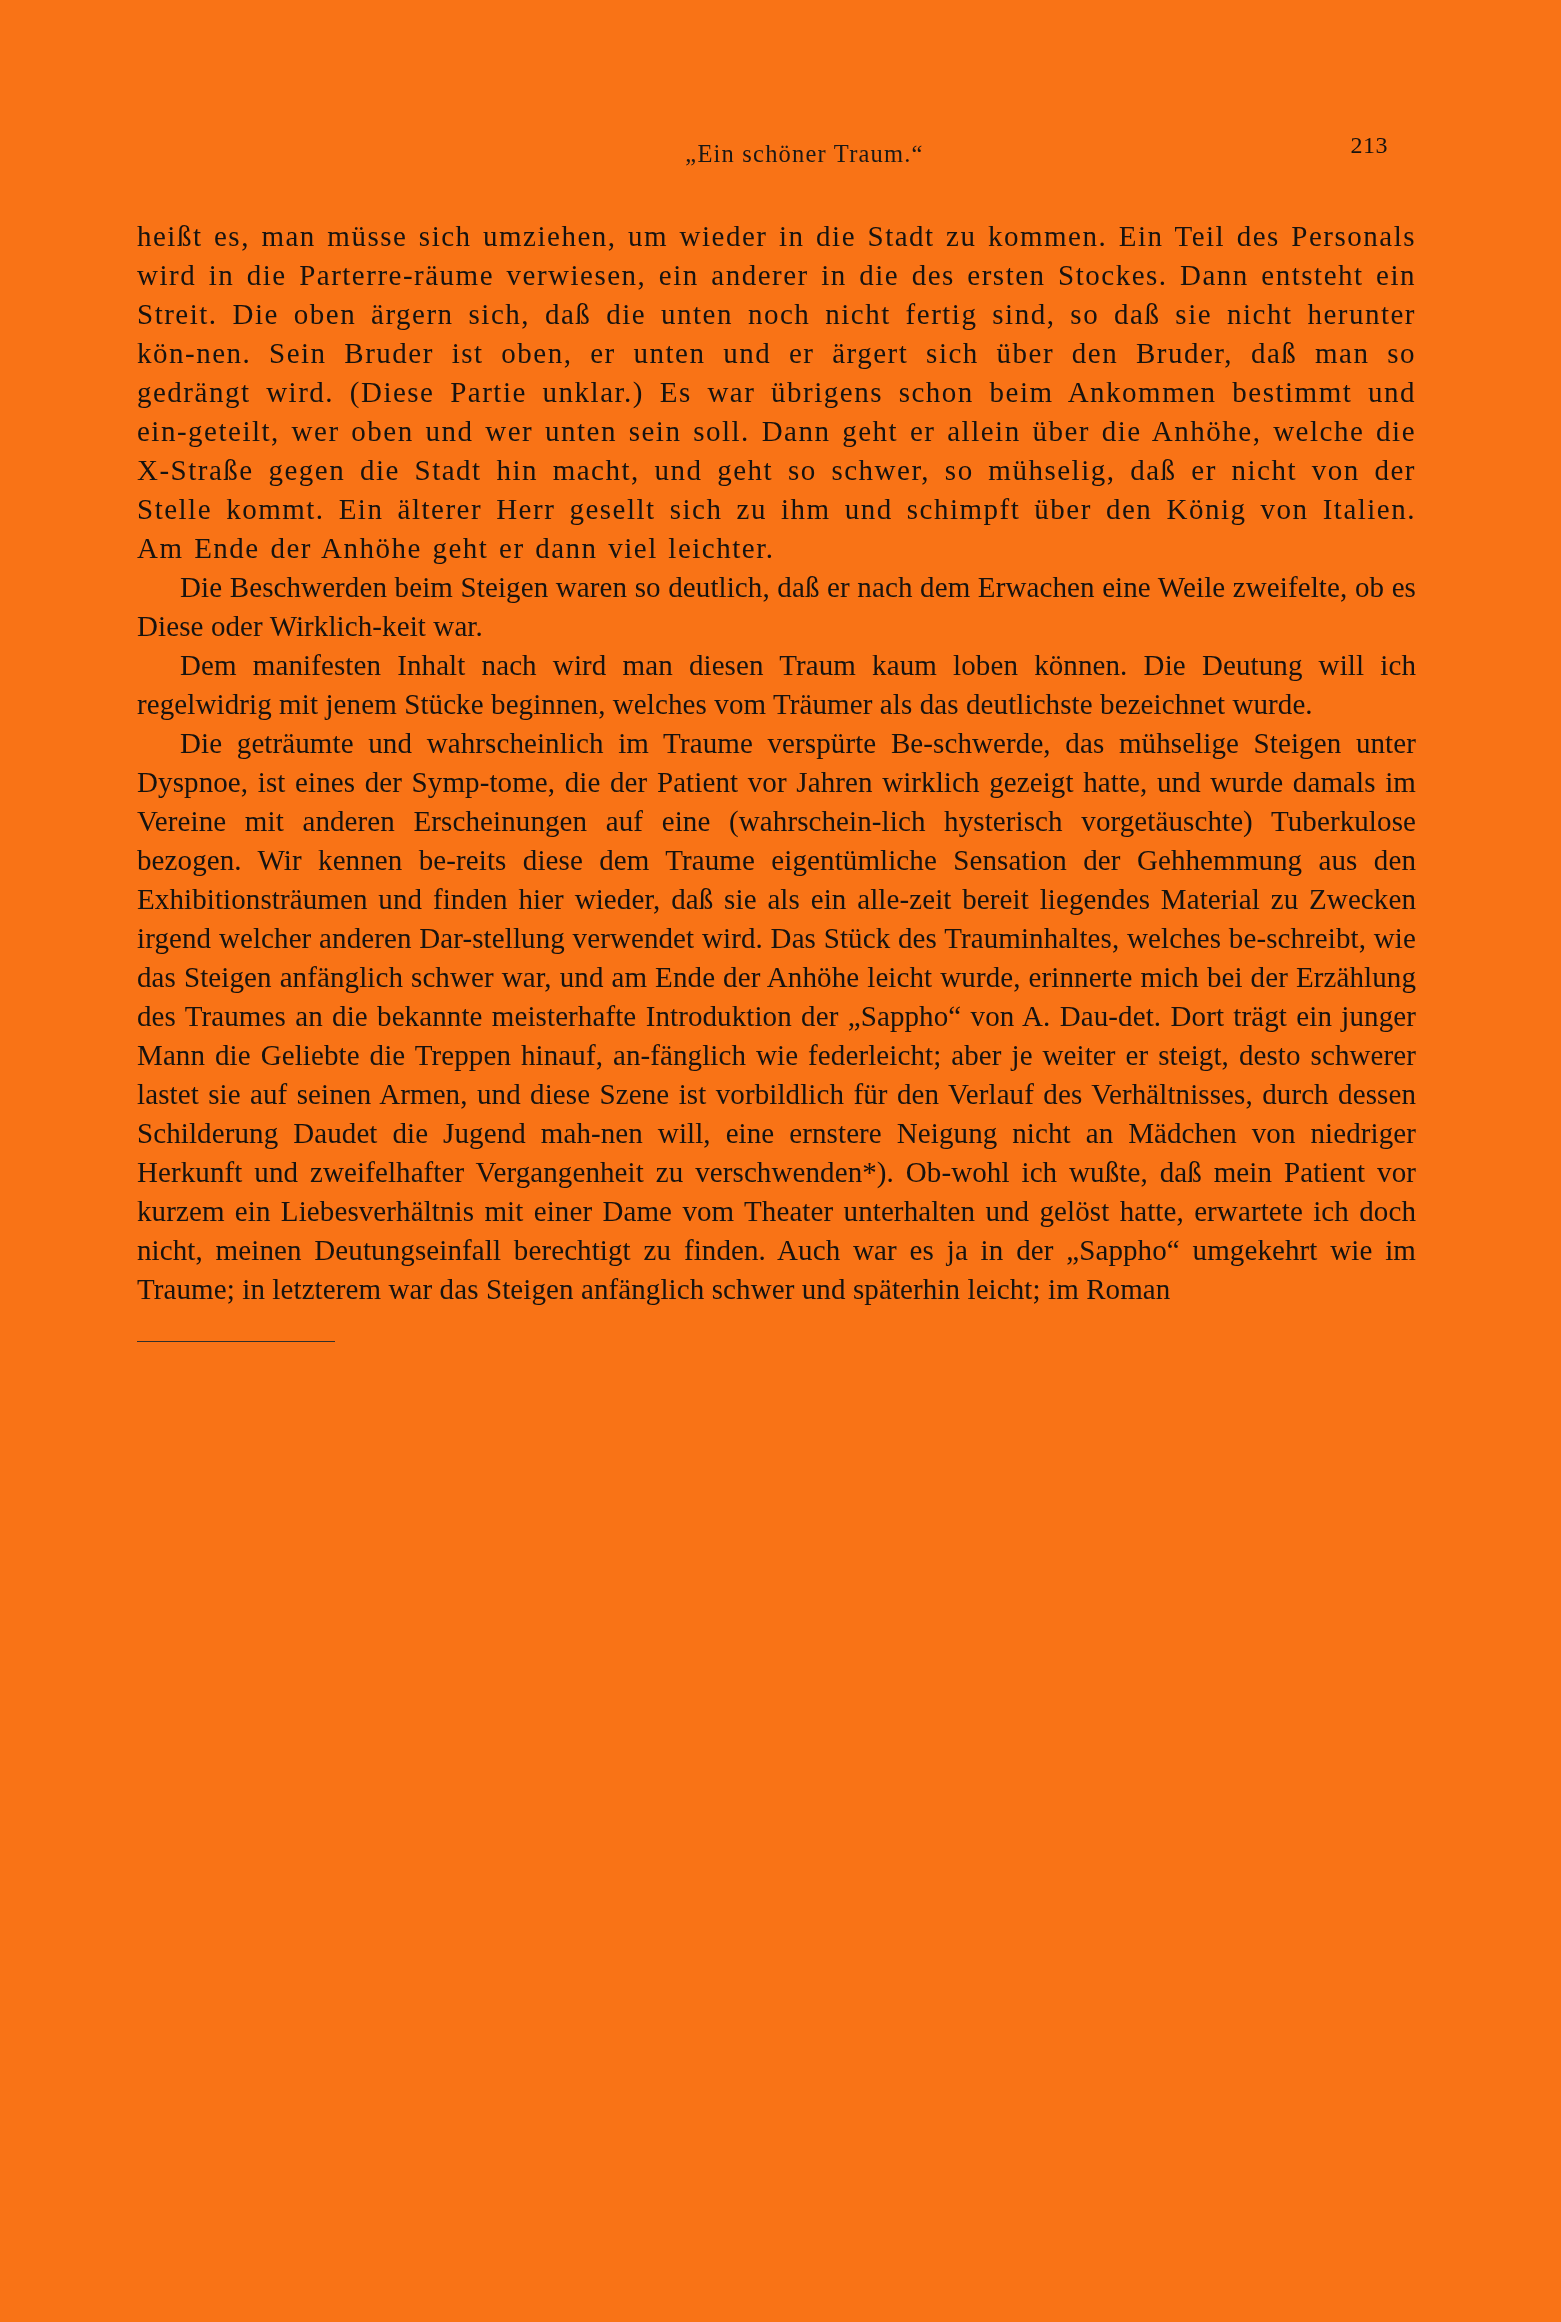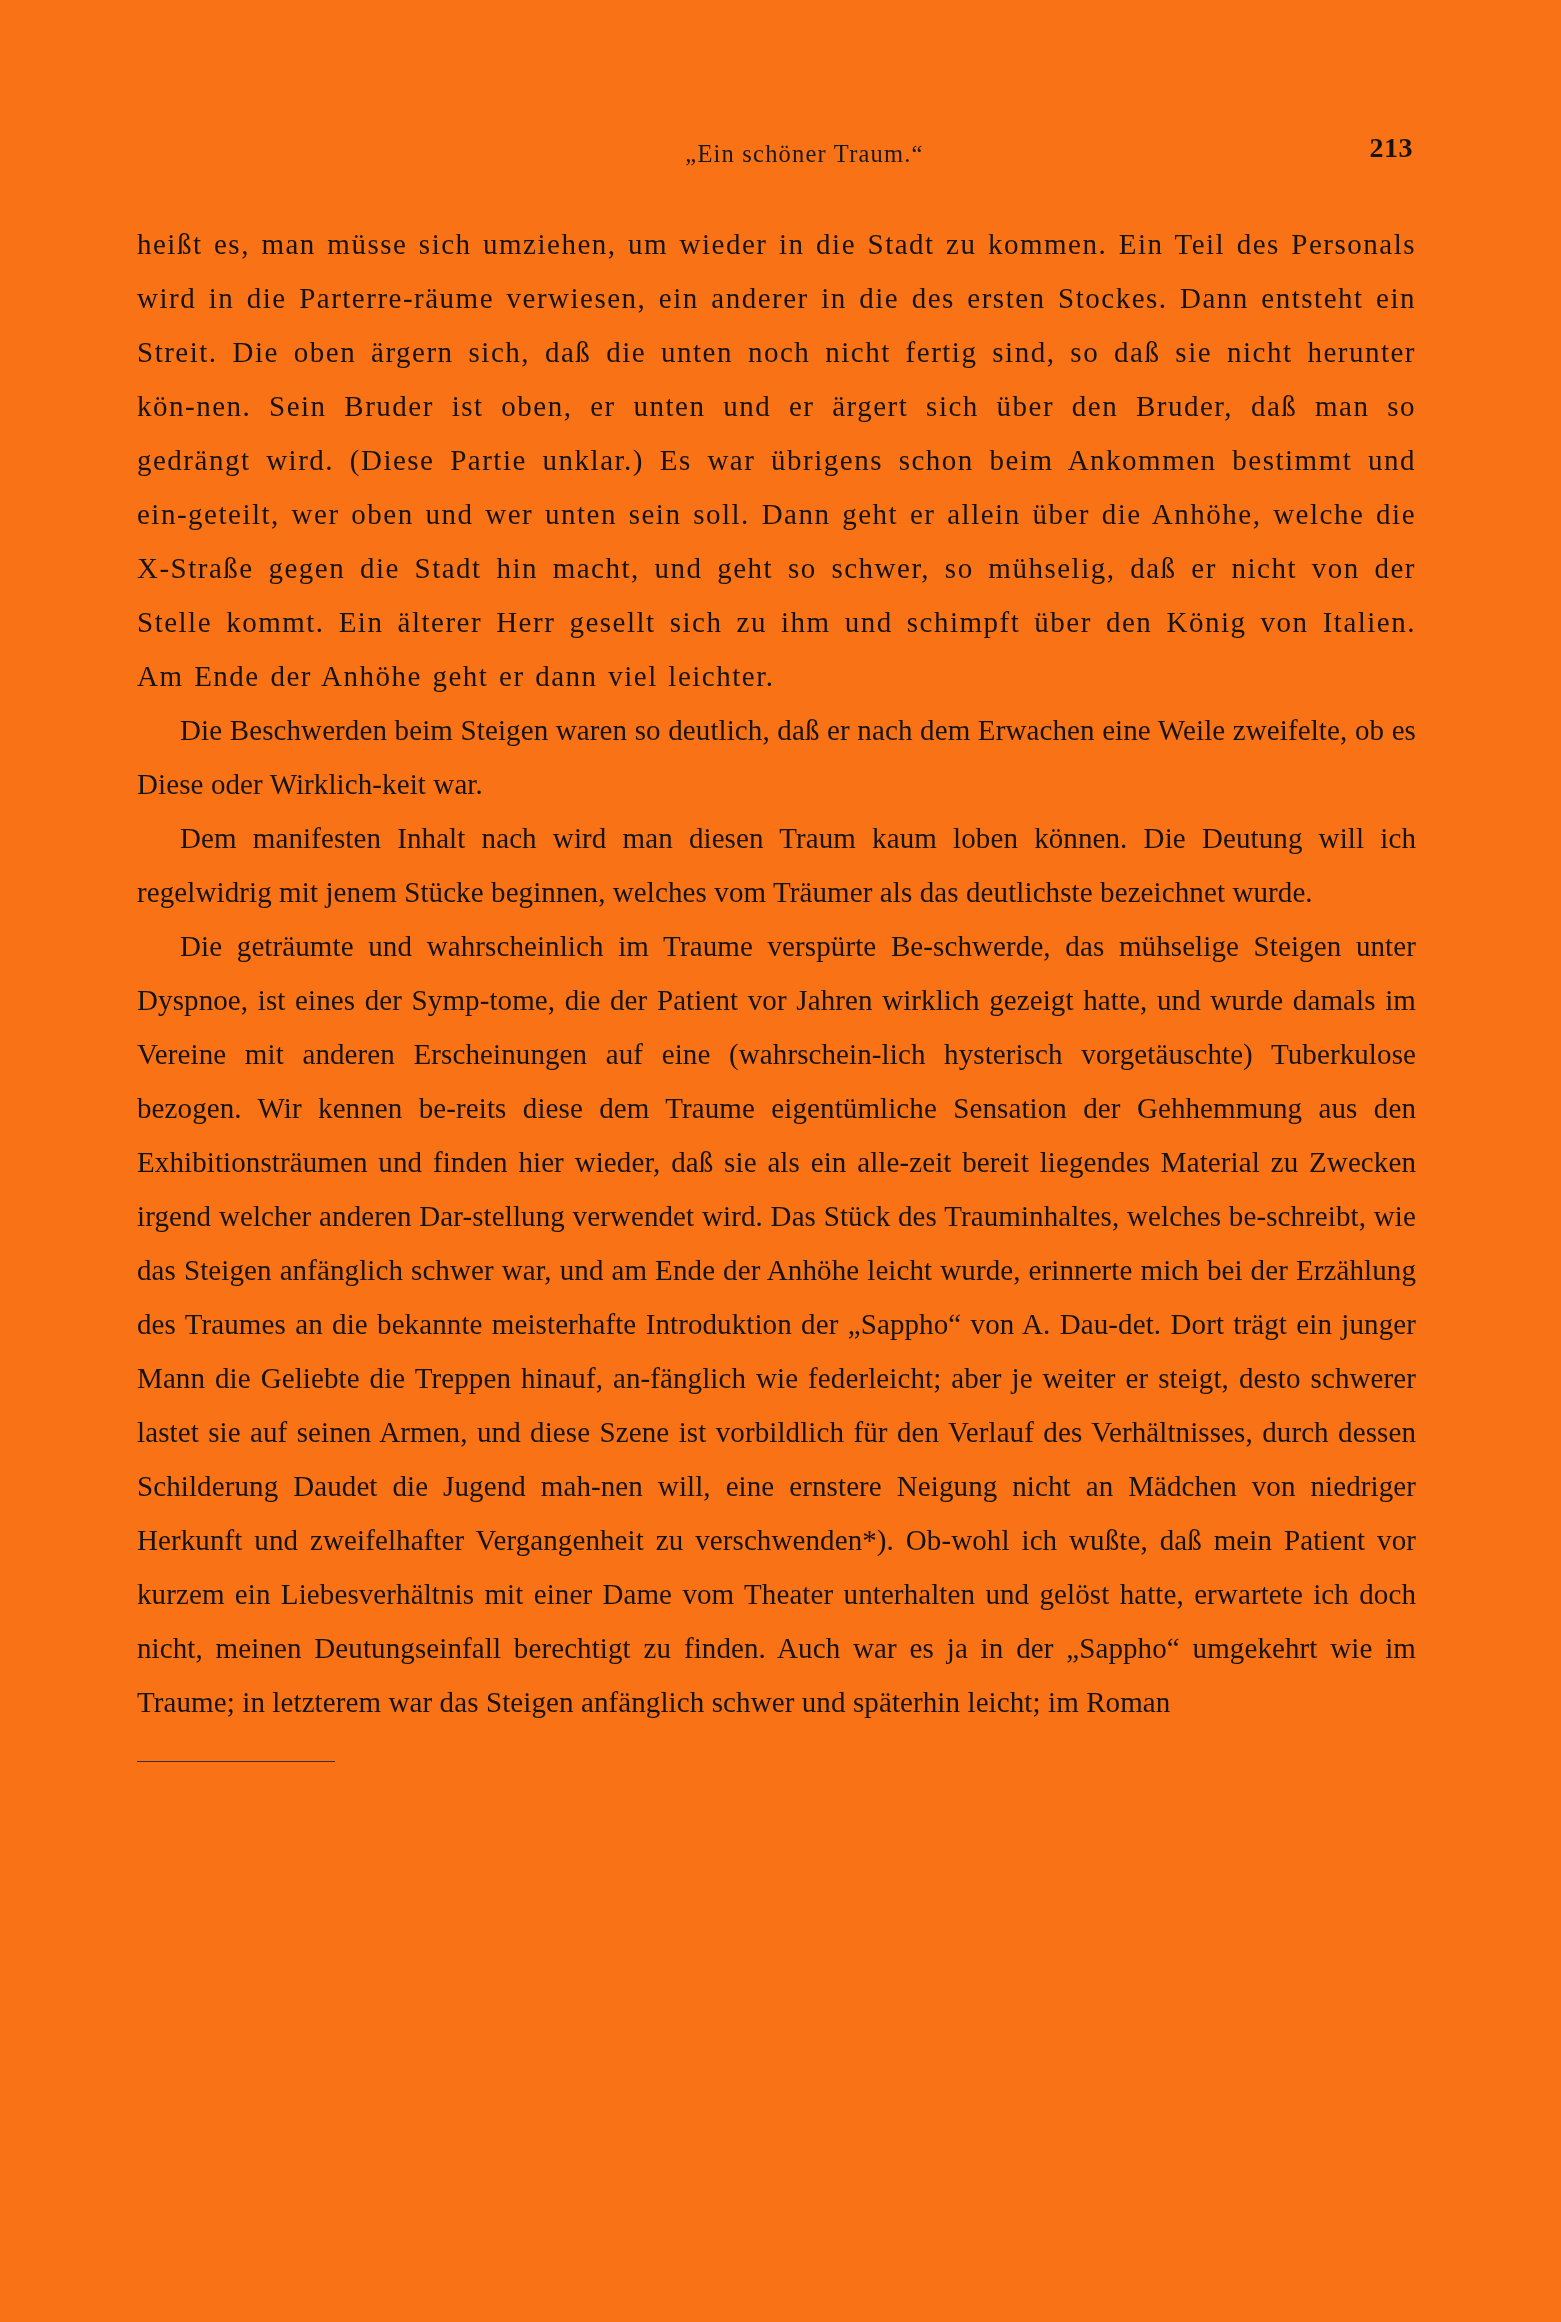--- a/index.html
+++ b/index.html
@@ -41,32 +41,31 @@
     top: 7.5px;
     text-align: center;
     font-size: 24.5px;
     letter-spacing: 1.2px;
     font-family: "Liberation Serif", serif;
     color: #1b1815;
     padding-left: 56px;
   }
   .page-number {
     position: absolute;
-    right: 3px;
+    right: 28px;
     top: 0px;
-    font-size: 28px;
+    font-size: 24px;
     color: #17130f;
     letter-spacing: 0.5px;
-    font-weight: bold;
   }
   
   .body-text p {
     margin: 0;
     font-size: 29px;
-    line-height: 54px;
+    line-height: 39px;
     color: #17130f;
     text-align: justify;
     text-justify: inter-word;
   }
   .body-text p.spaced {
     letter-spacing: 1.5px;
     word-spacing: 1.9px;
   }
   .body-text p.indent {
     text-indent: 43px;

